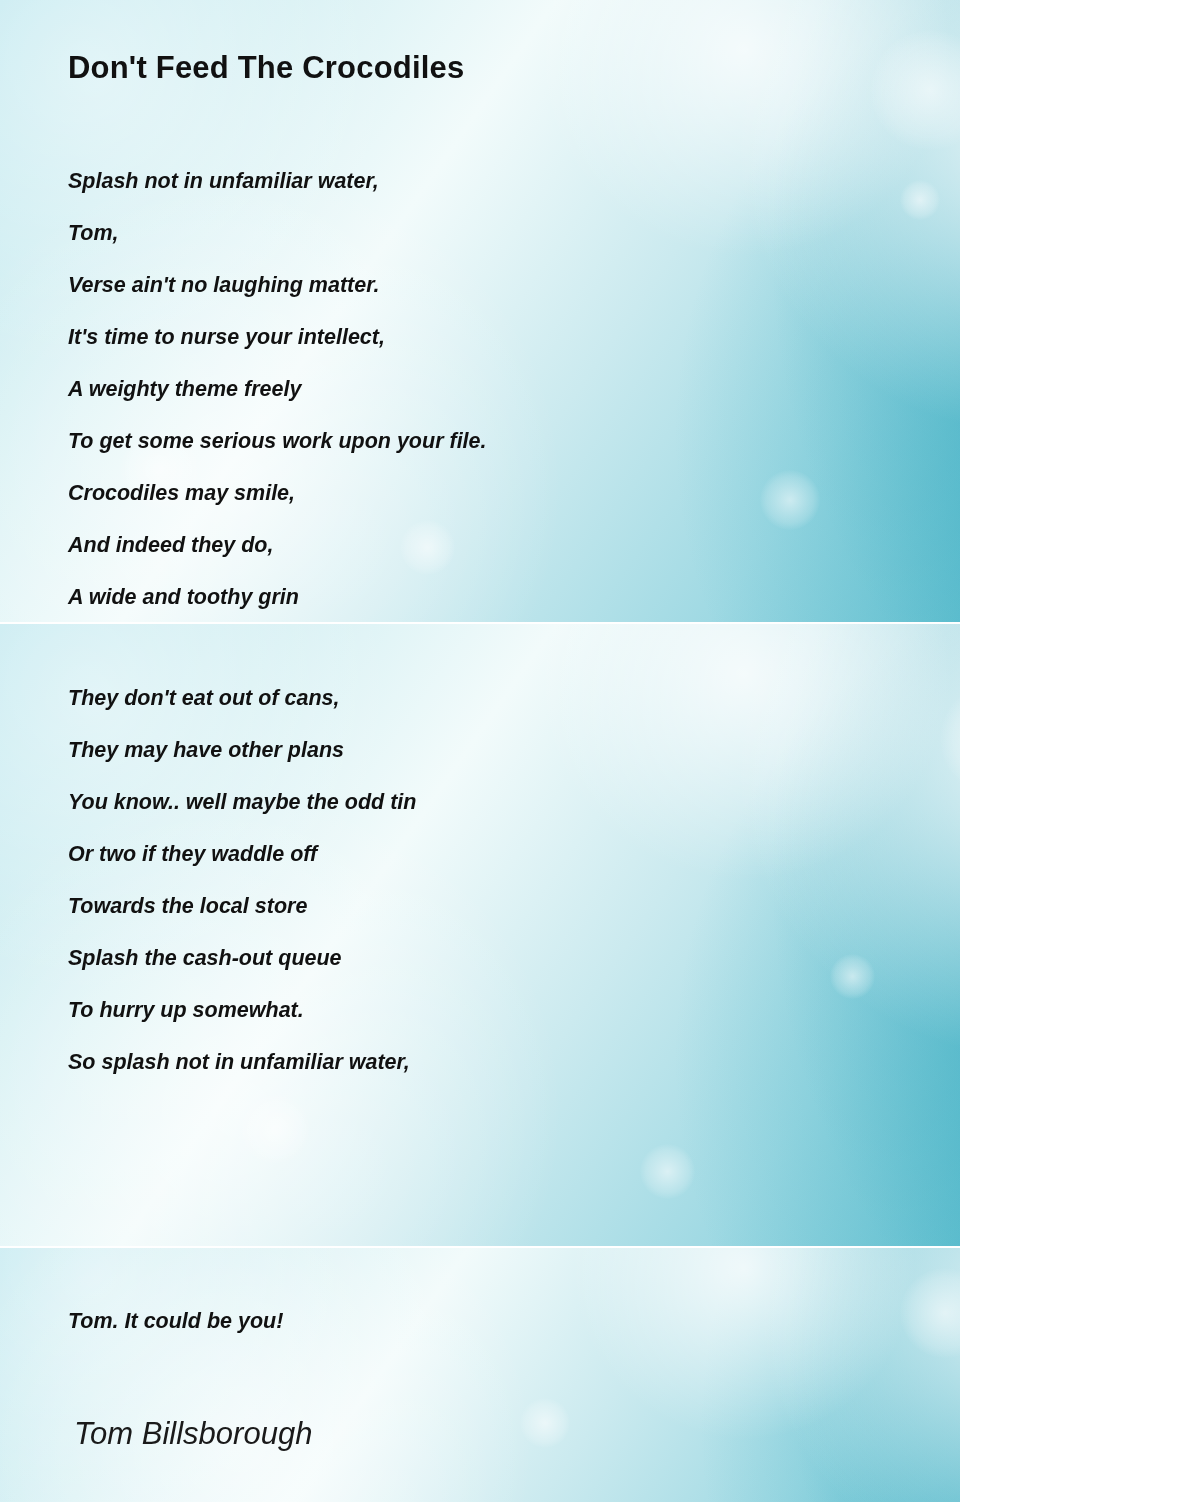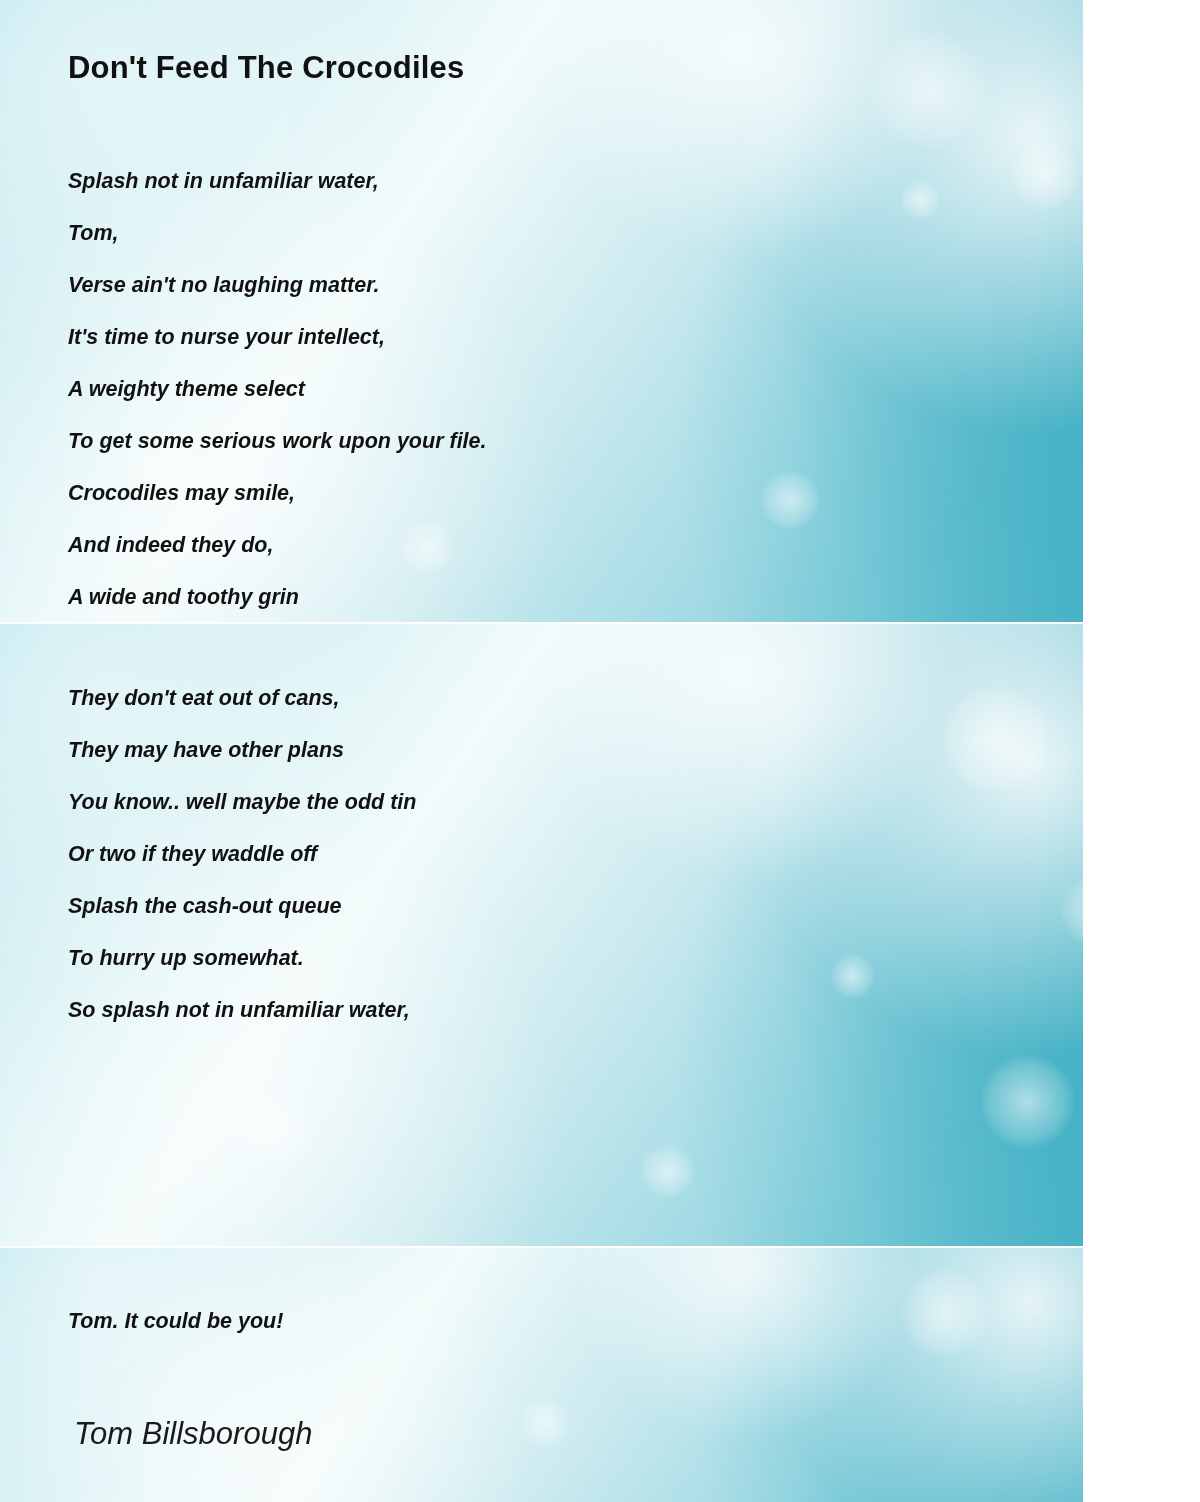--- a/index.html
+++ b/index.html
@@ -5,21 +5,21 @@
   html, body {
     margin: 0;
     padding: 0;
     background: #ffffff;
   }
   body {
     font-family: "Liberation Sans", sans-serif;
   }
   .page {
     position: relative;
-    width: 1083px;
+    width: 960px;
     height: 1502px;
     overflow: hidden;
     background: #7dd3fc;
   }
 
   
   .bg-panel {
     position: absolute;
     left: 0;
     width: 1200px;
@@ -129,32 +129,33 @@
   <div class="seam" style="top:622px;"></div>
   <div class="seam" style="top:1246px;"></div>
 
   <div class="poem-title">Don't Feed The Crocodiles</div>
 
   <div class="poem-block" id="stanza-1">
     <div class="line">Splash not in unfamiliar water,</div>
     <div class="line">Tom,</div>
     <div class="line">Verse ain't no laughing matter.</div>
     <div class="line">It's time to nurse your intellect,</div>
-    <div class="line">A weighty theme select</div>
+    <div class="line">A weighty theme freely</div>
     <div class="line">To get some serious work upon your file.</div>
     <div class="line">Crocodiles may smile,</div>
     <div class="line">And indeed they do,</div>
     <div class="line">A wide and toothy grin</div>
   </div>
 
   <div class="poem-block" id="stanza-2">
     <div class="line">They don't eat out of cans,</div>
     <div class="line">They may have other plans</div>
     <div class="line">You know.. well maybe the odd tin</div>
     <div class="line">Or two if they waddle off</div>
+    <div class="line">Towards the local store</div>
     <div class="line">Splash the cash-out queue</div>
     <div class="line">To hurry up somewhat.</div>
     <div class="line">So splash not in unfamiliar water,</div>
   </div>
 
   <div class="poem-block" id="stanza-3">
     <div class="line">Tom. It could be you!</div>
   </div>
 
   <div class="poem-author">Tom Billsborough</div>

